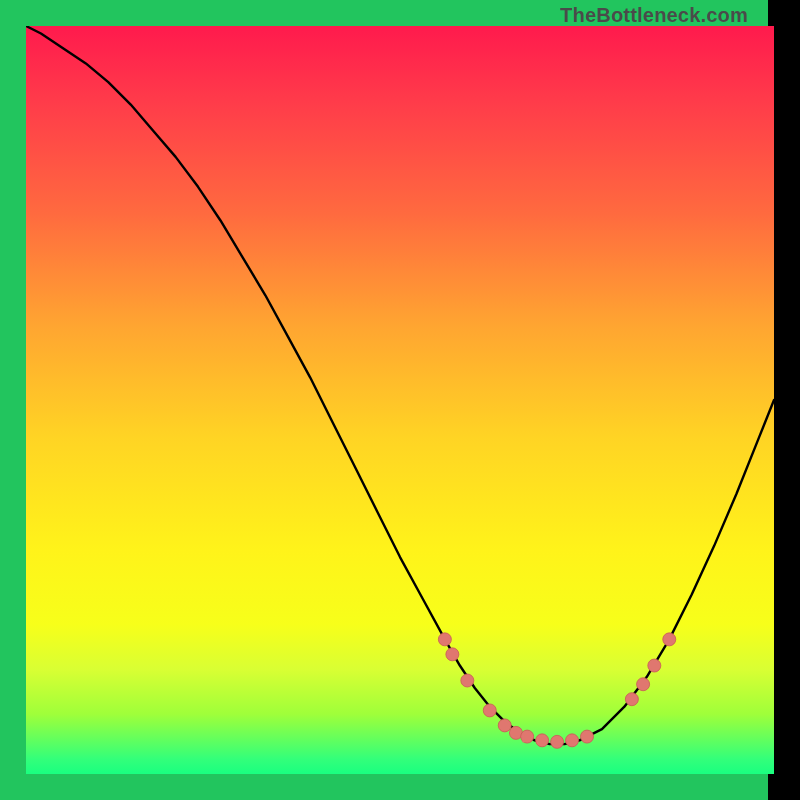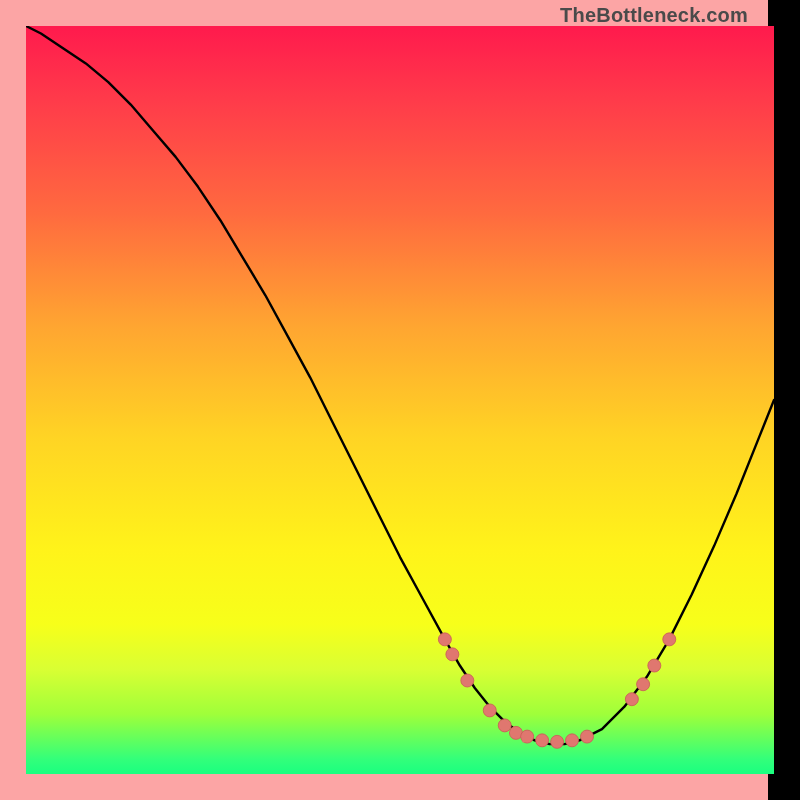--- a/index.html
+++ b/index.html
@@ -10,21 +10,21 @@
     background: #000;
     overflow: hidden;
     font-family: Arial, Helvetica, sans-serif;
   }
   .frame {
     position: absolute;
     top: 0;
     left: 0;
     width: 768px;
     height: 800px;
-    background: #fca5a5;
+    background: #22c55e;
   }
   .plot-area {
     position: absolute;
     top: 26px;
     left: 26px;
     width: 748px;
     height: 748px;
     background: linear-gradient(to bottom,
       #ff1a4d 0%,
       #ff3b4a 10%,

